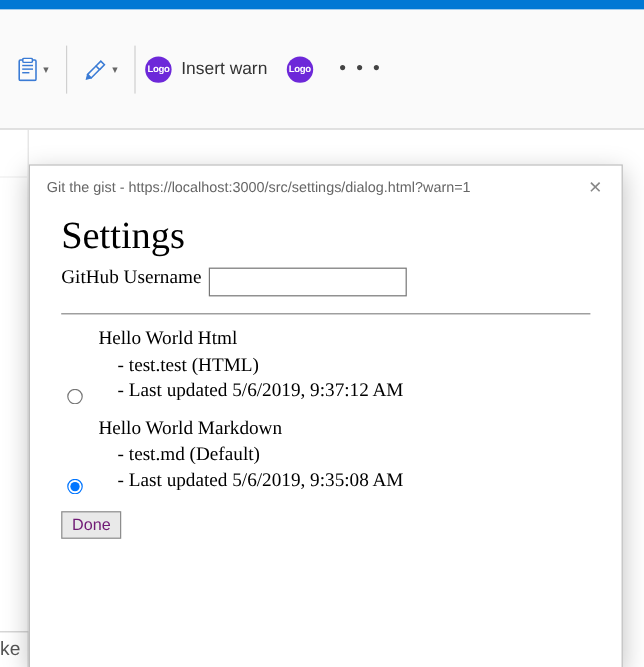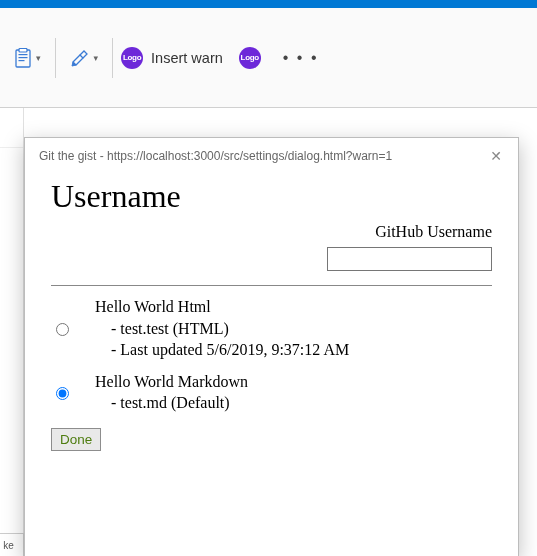--- a/index.html
+++ b/index.html
@@ -68,21 +68,21 @@
   .ellipsis {
     padding: 4px 14px;
     font-size: 16px;
     color: #444;
     letter-spacing: 2px;
   }
   .tab-edge {
     position: absolute;
     left: 0;
     bottom: -1px;
-    font-size: 10px;
+    font-size: 16px;
     color: #555;
     border-right: 1px solid #ccc;
     border-top: 1px solid #ccc;
     padding: 6px 6px 6px 0;
     background: #fff;
     width: 24px;
     text-align: center;
   }
   .dialog {
     position: absolute;
@@ -114,25 +114,24 @@
     font-family: "Times New Roman", Georgia, serif;
     color: #000;
   }
   .dialog-body h1 {
     font-size: 32px;
     font-weight: 400;
     margin: 2px 0 8px 0;
   }
   .field-row {
     display: flex;
-    align-items: flex-end;
+    align-items: flex-start;
     gap: 6px;
     font-size: 16px;
     margin-bottom: 14px;
-    flex-direction: column;
   }
   .field-row input[type=text] {
     font-family: inherit;
     font-size: 14px;
     padding: 3px 4px;
     width: 165px;
     border: 1px solid #767676;
     background: #fff;
   }
   .dialog-body h2 {
@@ -140,39 +139,39 @@
     font-weight: 400;
     margin: 4px 0 4px 0;
   }
   .hr {
     border: none;
     border-top: 1px solid #888;
     margin: 2px 0 10px 0;
   }
   .gist-option {
     display: flex;
-    align-items: center;
-    gap: 23px;
+    align-items: flex-end;
+    gap: 10px;
     font-size: 16px;
     margin-bottom: 10px;
     line-height: 1.35;
   }
   .gist-option input[type=radio] {
     margin-top: 3px;
   }
   .gist-sub {
     padding-left: 16px;
   }
   .done-btn {
     font-family: Arial, sans-serif;
     font-size: 13.5px;
     padding: 3px 8px;
     background: #e9e9e9;
     border: 1px solid #8d8d8d;
-    color: #4d7c0f;
+    color: #701a75;
     margin-top: 4px;
   }
   
   .left-sliver {
     position: absolute;
     top: 108px;
     left: 0;
     bottom: 0;
     width: 24px;
     border-right: 1px solid #e0e0e0;
@@ -226,39 +225,40 @@
   <div class="row"></div>
   <div class="tab-edge">ke</div>
 </div>
 
 <div class="dialog">
   <div class="dialog-titlebar">
     <div class="dialog-title-text">Git the gist - https://localhost:3000/src/settings/dialog.html?warn=1</div>
     <div class="dialog-close">✕</div>
   </div>
   <div class="dialog-body">
-    <h1>Username</h1>
+    <h1>Settings</h1>
     <div class="field-row">
       <span>GitHub Username</span>
       <input type="text" value="" style="">
     </div>
     <hr class="hr">
 
     <label class="gist-option">
       <input type="radio" name="gist" style="">
       <div>
         <div>Hello World Html</div>
         <div class="gist-sub">- test.test (HTML)</div>
         <div class="gist-sub">- Last updated 5/6/2019, 9:37:12 AM</div>
       </div>
     </label>
 
     <label class="gist-option">
       <input type="radio" name="gist" checked="" style="">
       <div>
         <div>Hello World Markdown</div>
         <div class="gist-sub">- test.md (Default)</div>
+        <div class="gist-sub">- Last updated 5/6/2019, 9:35:08 AM</div>
       </div>
     </label>
 
     <button class="done-btn">Done</button>
   </div>
 </div>
 
 </body></html>

